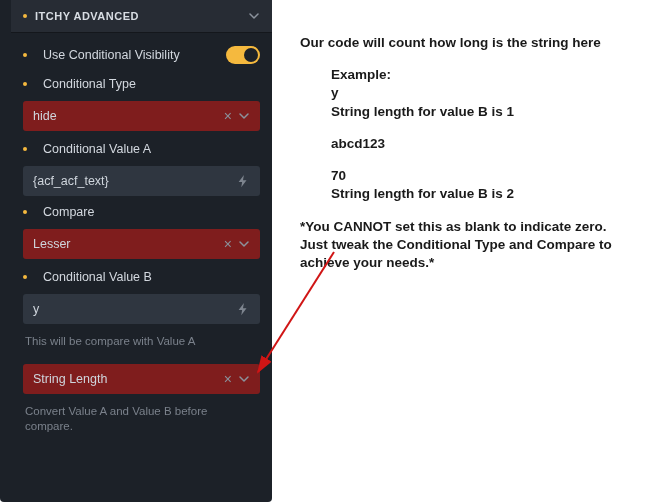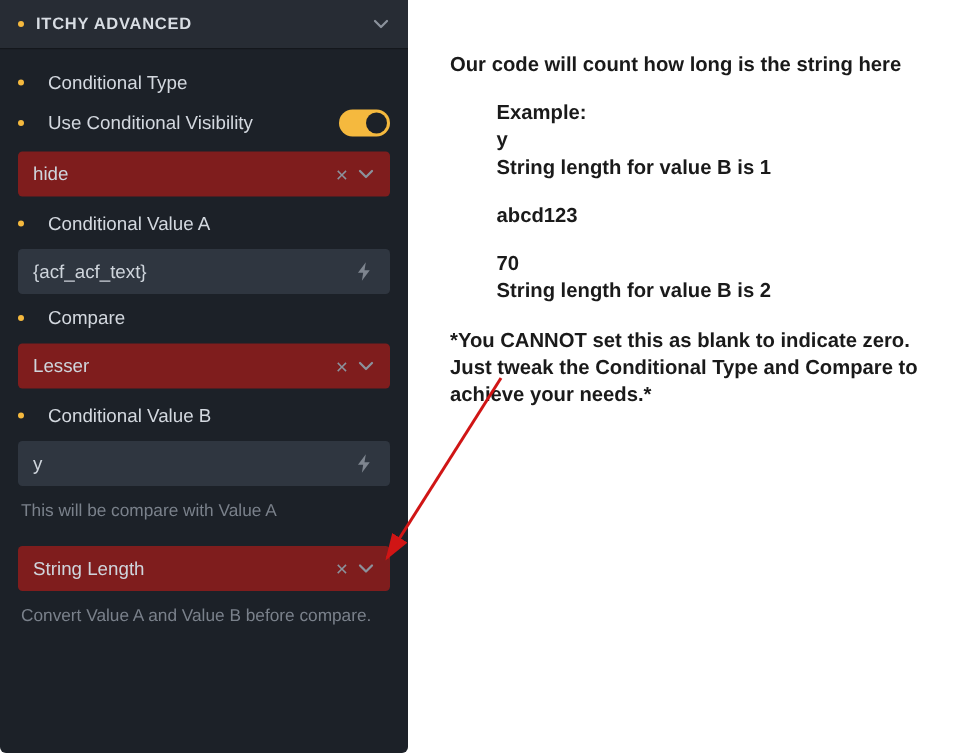--- a/index.html
+++ b/index.html
@@ -12,20 +12,21 @@
     position: relative;
   }
   .panel {
     width: 272px;
     background: #1c2128;
     color: #c7cdd4;
     font-size: 12.5px;
     display: flex;
     flex-direction: column;
     border-radius: 0 0 4px 4px;
+    padding-left: 11px;
   }
   .panel-header {
     display: flex;
     align-items: center;
     padding: 10px 12px;
     background: #272c34;
     border-bottom: 1px solid #14171c;
   }
   .dot {
     width: 4px;
@@ -151,29 +152,29 @@
     <span class="panel-title">ITCHY ADVANCED</span>
     <span class="chev">
       <svg class="icon" viewBox="0 0 12 12">
           <path d="M2 4l4 4 4-4" stroke="currentColor" stroke-width="1.5" fill="none" stroke-linecap="round" stroke-linejoin="round"></path>
         </svg>
     </span>
   </div>
 
   <div class="body">
 
-    <div class="row gap-top">
-      <span class="dot"></span>
-      <span class="label">Conditional Type</span>
-    </div>
-
     <div class="row">
       <span class="dot"></span>
       <span class="label">Use Conditional Visibility</span>
       <span class="toggle"></span>
+    </div>
+
+    <div class="row gap-top">
+      <span class="dot"></span>
+      <span class="label">Conditional Type</span>
     </div>
     <div class="select">
       <span class="val">hide</span>
       <span class="clear">×</span>
       <span class="dd">
         <svg class="icon" viewBox="0 0 12 12">
             <path d="M2 4l4 4 4-4" stroke="currentColor" stroke-width="1.5" fill="none" stroke-linecap="round" stroke-linejoin="round"></path>
           </svg>
       </span>
     </div>

